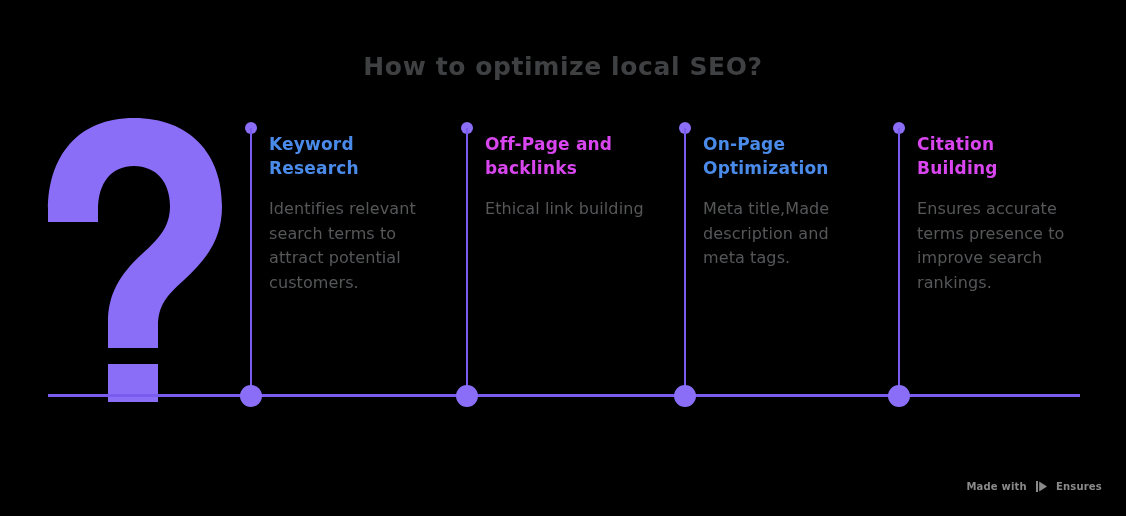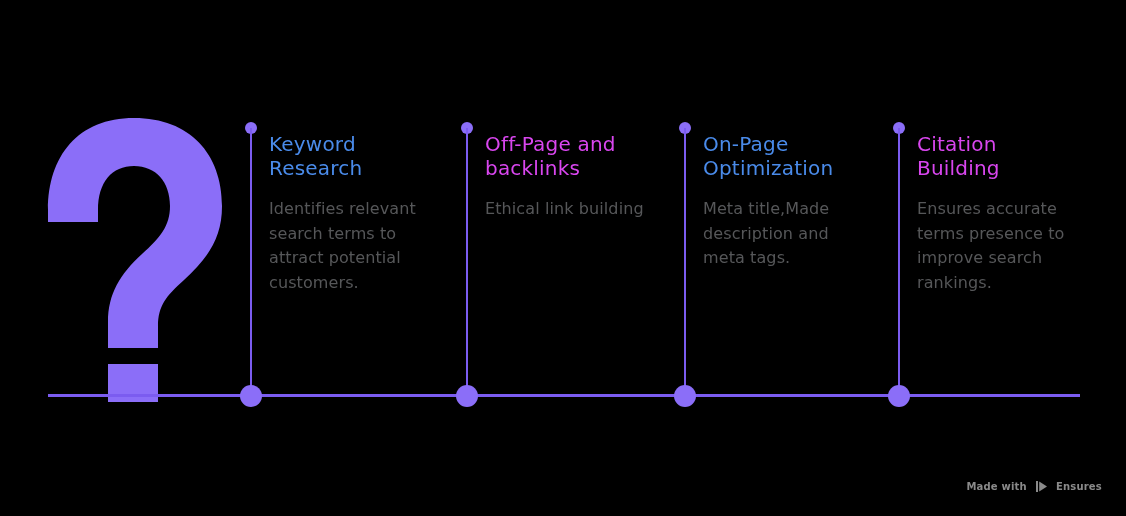--- a/index.html
+++ b/index.html
@@ -82,22 +82,22 @@
     width: 22px;
     height: 22px;
     border-radius: 50%;
     background: #8b6ef8;
   }
   .col-head {
     position: absolute;
     left: 19px;
     top: 11px;
     font-family: "DejaVu Sans", sans-serif;
-    font-size: 20px;
-    font-weight: 400;
+    font-size: 17px;
+    font-weight: 700;
     line-height: 23.5px;
     letter-spacing: 0.2px;
   }
   .col-head.blue  { color: #4a8bea; }
   .col-head.green { color: #d946ef; }
   .col-body {
     position: absolute;
     left: 19px;
     font-family: "DejaVu Sans", sans-serif;
     font-size: 16px;
@@ -121,20 +121,21 @@
     color: #8a8a8a;
     letter-spacing: 0.2px;
   }
   .watermark .wm-logo { display: block; }
 </style>
 </head>
 <body>
 
 <div class="canvas">
 
+  <div class="title">How to optimize local SEO?</div>
 
   <div class="qmark-wrap">
     <svg width="190" height="285" viewBox="0 0 190 285" xmlns="http://www.w3.org/2000/svg">
       <path d="M94 0
                C 38 0, 8 38, 8 92
                L 8 104
                L 58 104
                L 58 92
                C 58 64, 72 48, 94 48
                C 116 48, 130 64, 130 88

